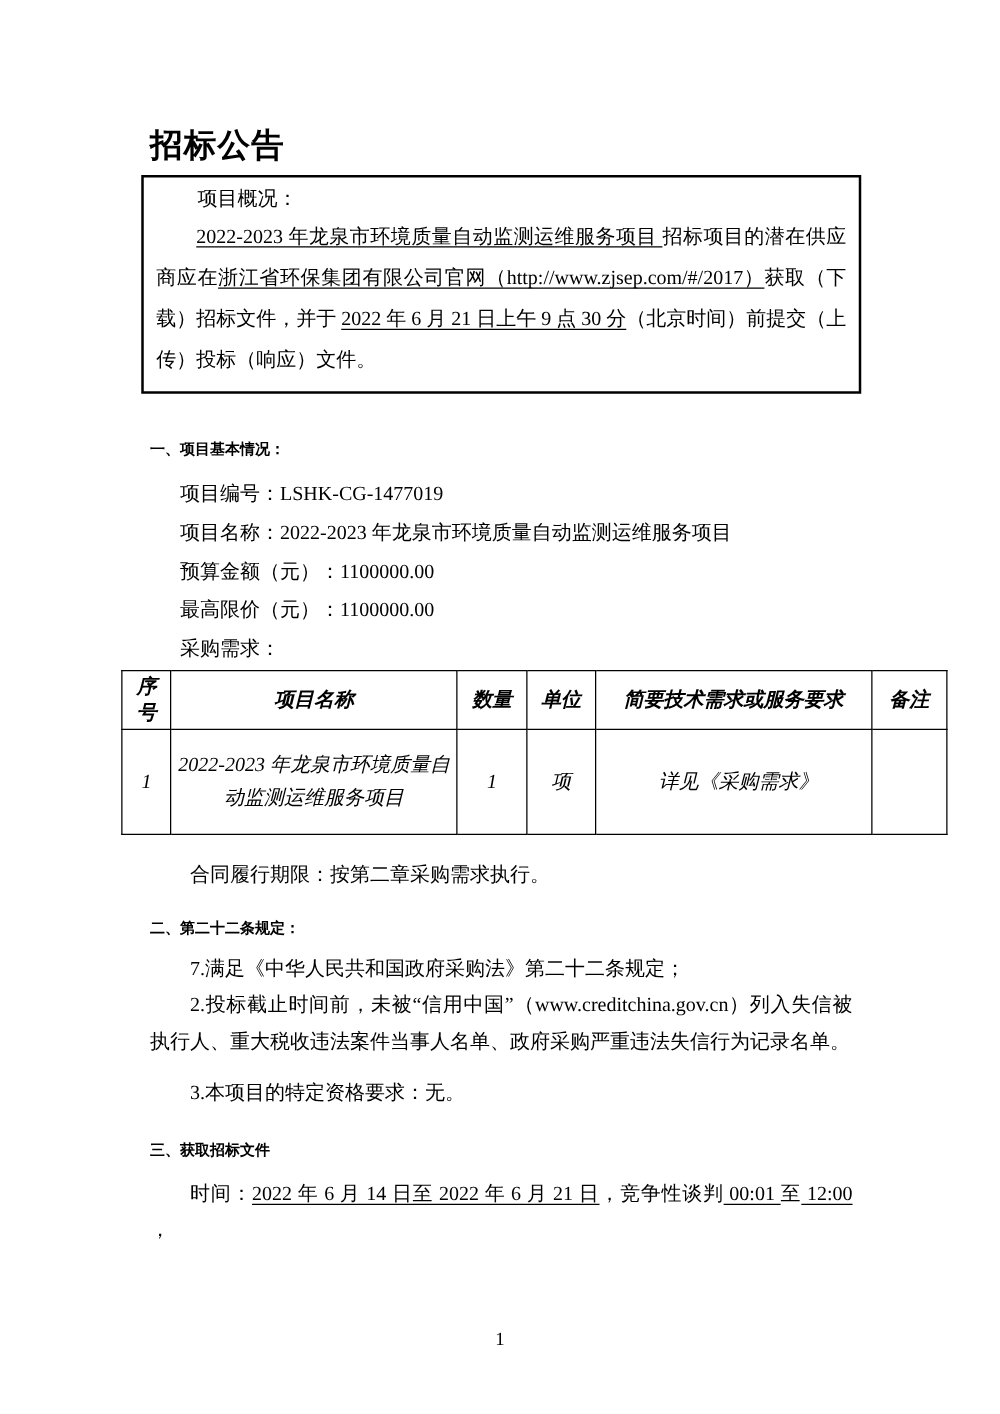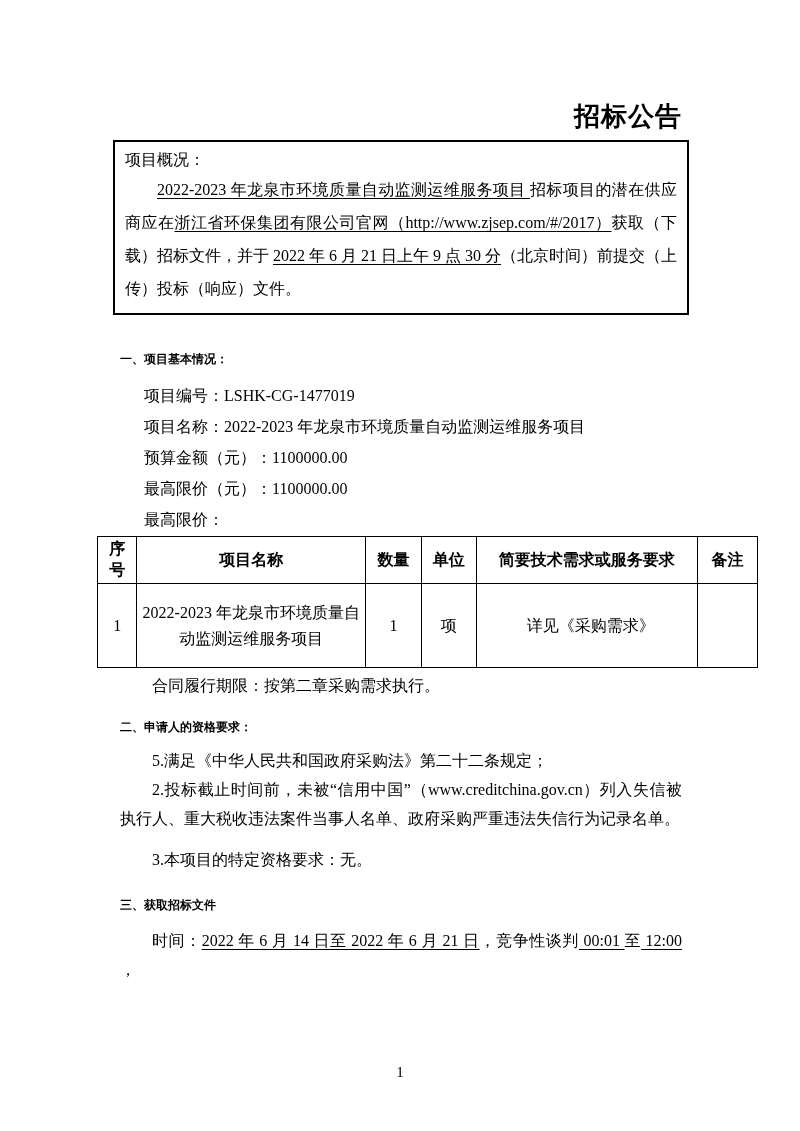--- a/index.html
+++ b/index.html
@@ -10,29 +10,29 @@
     font-family:"Liberation Serif","DejaVu Serif",serif;
     font-size:16px;
     position:relative;
     overflow:hidden;
   }
   .page { width:800px; height:1131px; position:relative; padding:98px 118px 0 120px; }
 
   .doc-title {
     font-family:"Liberation Sans","DejaVu Sans",sans-serif;
     font-weight:bold; font-size:26px; line-height:36px;
-    text-align:right; letter-spacing:1px;
+    text-align:left; letter-spacing:1px;
   }
 
   .overview-box {
     border:2px solid #000;
     margin:6px -7px 0 -7px;
     padding:5px 10px 8px 10px;
   }
-  .overview-label { line-height:26px; }
+  .overview-label { line-height:26px;margin-left:33px; }
   .overview-para {
     line-height:33px; text-align:justify; text-indent:2em;
   }
   .u { text-decoration:underline; text-underline-offset:3px; text-decoration-thickness:1px; }
 
   .sec-heading {
     font-family:"Liberation Sans","DejaVu Sans",sans-serif;
     font-weight:bold; font-size:12px; line-height:22px;
   }
   .sec1 { margin-top:33px; }
@@ -45,34 +45,34 @@
   .opt { margin-right:13px; white-space:nowrap; }
   .cb {
     display:inline-block; width:14px; height:14px;
     border:1px solid #000; margin-right:3px;
     vertical-align:-1px; line-height:13px; text-align:center;
     font-size:13px; font-family:"DejaVu Sans",sans-serif;
   }
 
   .demand-table {
     border-collapse:collapse; table-layout:fixed;
-    width:661px; margin:1px 0 0 -23px;
+    width:661px; margin:1px 0 0 -23px;font-style:italic;
   }
   .demand-table th, .demand-table td {
     border:1px solid #000; text-align:center; vertical-align:middle;
     font-size:16px; padding:2px 4px;
   }
   .demand-table th {
     height:42px; font-weight:bold;
     font-family:"Liberation Sans","DejaVu Sans",sans-serif;
   }
   .demand-table td { height:84px; line-height:26px; }
   .demand-table td.left { text-align:center; padding-left:12px; }
 
-  .post-table { margin-top:4px; }
+  .post-table { margin-top:19px; }
   .pt-line { line-height:28px; padding-left:32px; }
 
   .para {
     text-indent:2em; line-height:29px; text-align:justify; margin-top:6px;
   }
   .p1 { margin-top:8px; }
   .p2 { margin-top:0; }
   .p3 { margin-top:12px; }
   .time-line { margin-top:10px; }
 
@@ -93,21 +93,21 @@
     <p class="overview-para"><span class="u">2022-2023 年龙泉市环境质量自动监测运维服务项目 </span><span>招标项目的潜在供应商应在</span><span class="u">浙江省环保集团有限公司官网（http://www.zjsep.com/#/2017）</span><span>获取（下载）招标文件，并于 </span><span class="u">2022 年 6 月 21 日上午 9 点 30 分</span><span>（北京时间）前提交（上传）投标（响应）文件。</span></p>
   </div>
 
   <h2 class="sec-heading sec1">一、项目基本情况：</h2>
 
   <div class="items">
     <div class="item">项目编号：LSHK-CG-1477019</div>
     <div class="item">项目名称：2022-2023 年龙泉市环境质量自动监测运维服务项目</div>
     <div class="item">预算金额（元）：1100000.00</div>
     <div class="item">最高限价（元）：1100000.00</div>
-    <div class="item">最高限价：</div>
+    <div class="item">采购需求：</div>
   </div>
 
   <table class="demand-table">
     <colgroup>
       <col style="width:36px">
         <col style="width:209px">
         <col style="width:51px">
       <col style="width:50px">
         <col style="width:202px">
         <col style="width:55px">
@@ -131,22 +131,22 @@
         <td class="left">详见《采购需求》</td>
         <td></td>
       </tr>
     </tbody>
   </table>
 
   <div class="post-table">
     <div class="pt-line">合同履行期限：按第二章采购需求执行。</div>
   </div>
 
-  <h2 class="sec-heading sec2">二、申请人的资格要求：</h2>
-  <p class="para p1">5.满足《中华人民共和国政府采购法》第二十二条规定；</p>
+  <h2 class="sec-heading sec2">二、第二十二条规定：</h2>
+  <p class="para p1">7.满足《中华人民共和国政府采购法》第二十二条规定；</p>
   <p class="para p2">2.投标截止时间前，未被“信用中国”（www.creditchina.gov.cn）列入失信被执行人、重大税收违法案件当事人名单、政府采购严重违法失信行为记录名单。</p>
   <p class="para p3">3.本项目的特定资格要求：无。</p>
 
   <h2 class="sec-heading sec3">三、获取招标文件</h2>
   <p class="para time-line"><span>时间：</span><span class="u">2022 年 6 月 14 日至 2022 年 6 月 21 日</span><span>，竞争性谈判</span><span class="u"> 00:01 </span><span>至</span><span class="u"> 12:00 </span><span>，</span></p>
 
   <div class="page-number">1</div>
 </div>
 
 </body></html>

